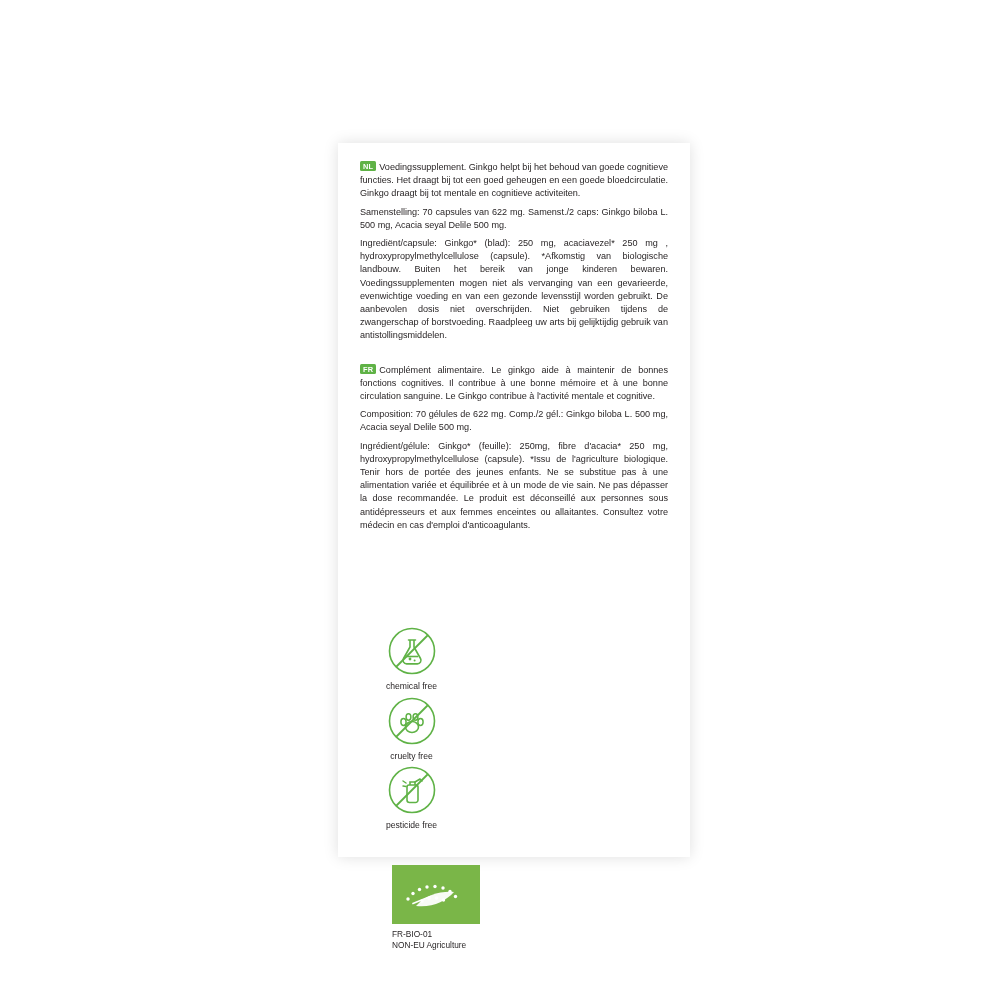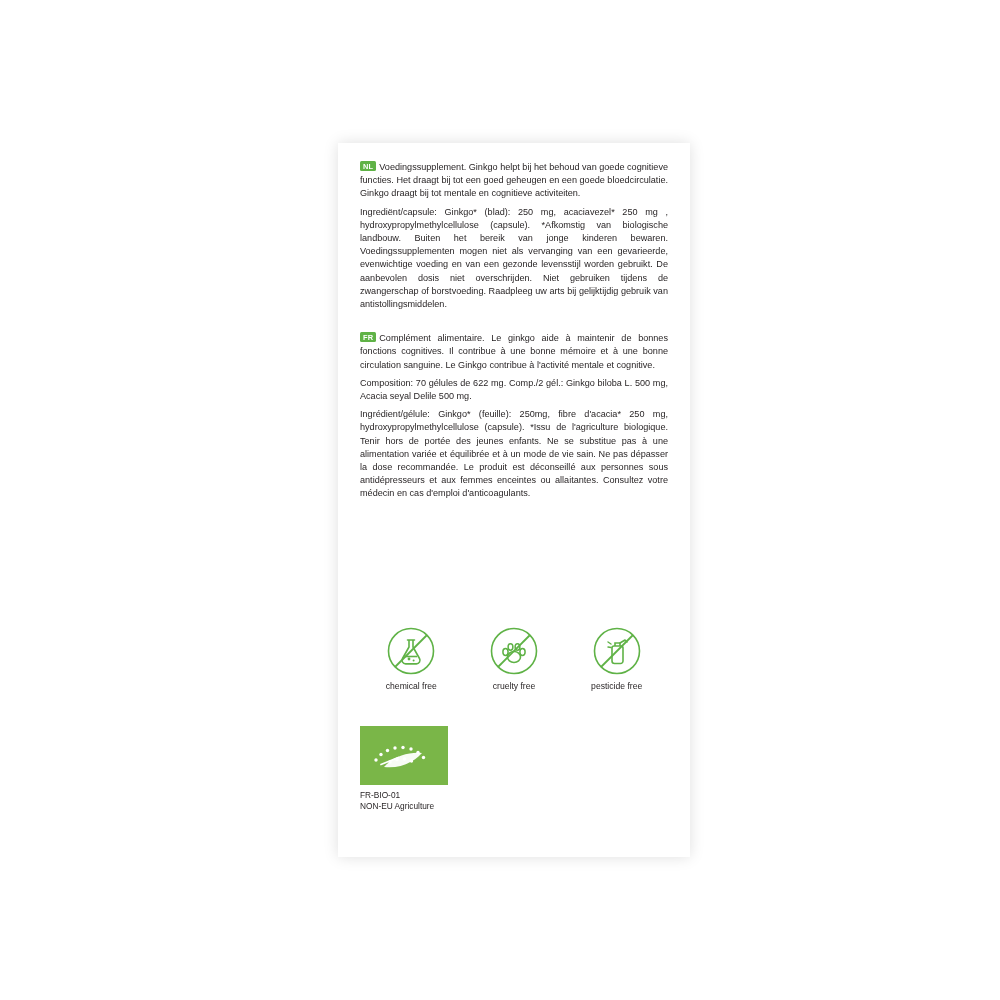--- a/index.html
+++ b/index.html
@@ -60,22 +60,23 @@
   
   .icons {
     position: absolute;
     left: 22px;
     top: 480px;
     width: 308px;
   }
   .icon-row {
     display: flex;
     justify-content: flex-start;
-  }
-  .icon-row.row2 { margin-top: 33px; }
+    flex-direction: column;
+  }
+  .icon-row.row2 { margin-top: 33px; margin-left: 32px; }
   .icon-cell {
     width: 103px;
     text-align: center;
     color: #231f20;
     font-size: 8.6px;
     line-height: 11.5px;
   }
   .icon-cell .glyph {
     height: 56px;
     display: flex;
@@ -102,20 +103,21 @@
 </head>
 <body>
 
 <div id="stage">
   <div id="panel">
 
     <div class="content">
 
       <div class="block nl">
         <p class="para"><span class="lang-badge">NL</span><span>Voedingssupplement.</span> <span class="b">Ginkgo</span> <span>helpt bij het behoud van goede cognitieve functies. Het draagt bij tot een goed geheugen en een goede bloedcirculatie. Ginkgo draagt bij tot mentale en cognitieve activiteiten.</span></p>
+        <p class="para"><span class="b">Samenstelling:</span> <span>70 capsules van 622 mg. Samenst./2 caps: Ginkgo biloba L. 500 mg, Acacia seyal Delile 500 mg.</span></p>
         <p class="para"><span class="b">Ingrediënt/capsule:</span> <span>Ginkgo* (blad): 250 mg, acaciavezel* 250 mg , hydroxypropylmethylcellulose (capsule). *Afkomstig van biologische landbouw. Buiten het bereik van jonge kinderen bewaren. Voedingssupplementen mogen niet als vervanging van een gevarieerde, evenwichtige voeding en van een gezonde levensstijl worden gebruikt. De aanbevolen dosis niet overschrijden. Niet gebruiken tijdens de zwangerschap of borstvoeding. Raadpleeg uw arts bij gelijktijdig gebruik van antistollingsmiddelen.</span></p>
       </div>
 
       <div class="block fr">
         <p class="para"><span class="lang-badge">FR</span><span>Complément alimentaire.</span> <span class="b">Le ginkgo</span> <span>aide à maintenir de bonnes fonctions cognitives. Il contribue à une bonne mémoire et à une bonne circulation sanguine. Le Ginkgo contribue à l'activité mentale et cognitive.</span></p>
         <p class="para"><span class="b">Composition:</span> <span>70 gélules de 622 mg. Comp./2 gél.: Ginkgo biloba L. 500 mg, Acacia seyal Delile 500 mg.</span></p>
         <p class="para"><span class="b">Ingrédient/gélule:</span> <span>Ginkgo* (feuille): 250mg, fibre d'acacia* 250 mg, hydroxypropylmethylcellulose (capsule). *Issu de l'agriculture biologique. Tenir hors de portée des jeunes enfants. Ne se substitue pas à une alimentation variée et équilibrée et à un mode de vie sain. Ne pas dépasser la dose recommandée. Le produit est déconseillé aux personnes sous antidépresseurs et aux femmes enceintes ou allaitantes. Consultez votre médecin en cas d'emploi d'anticoagulants.</span></p>
       </div>
 
     </div>

